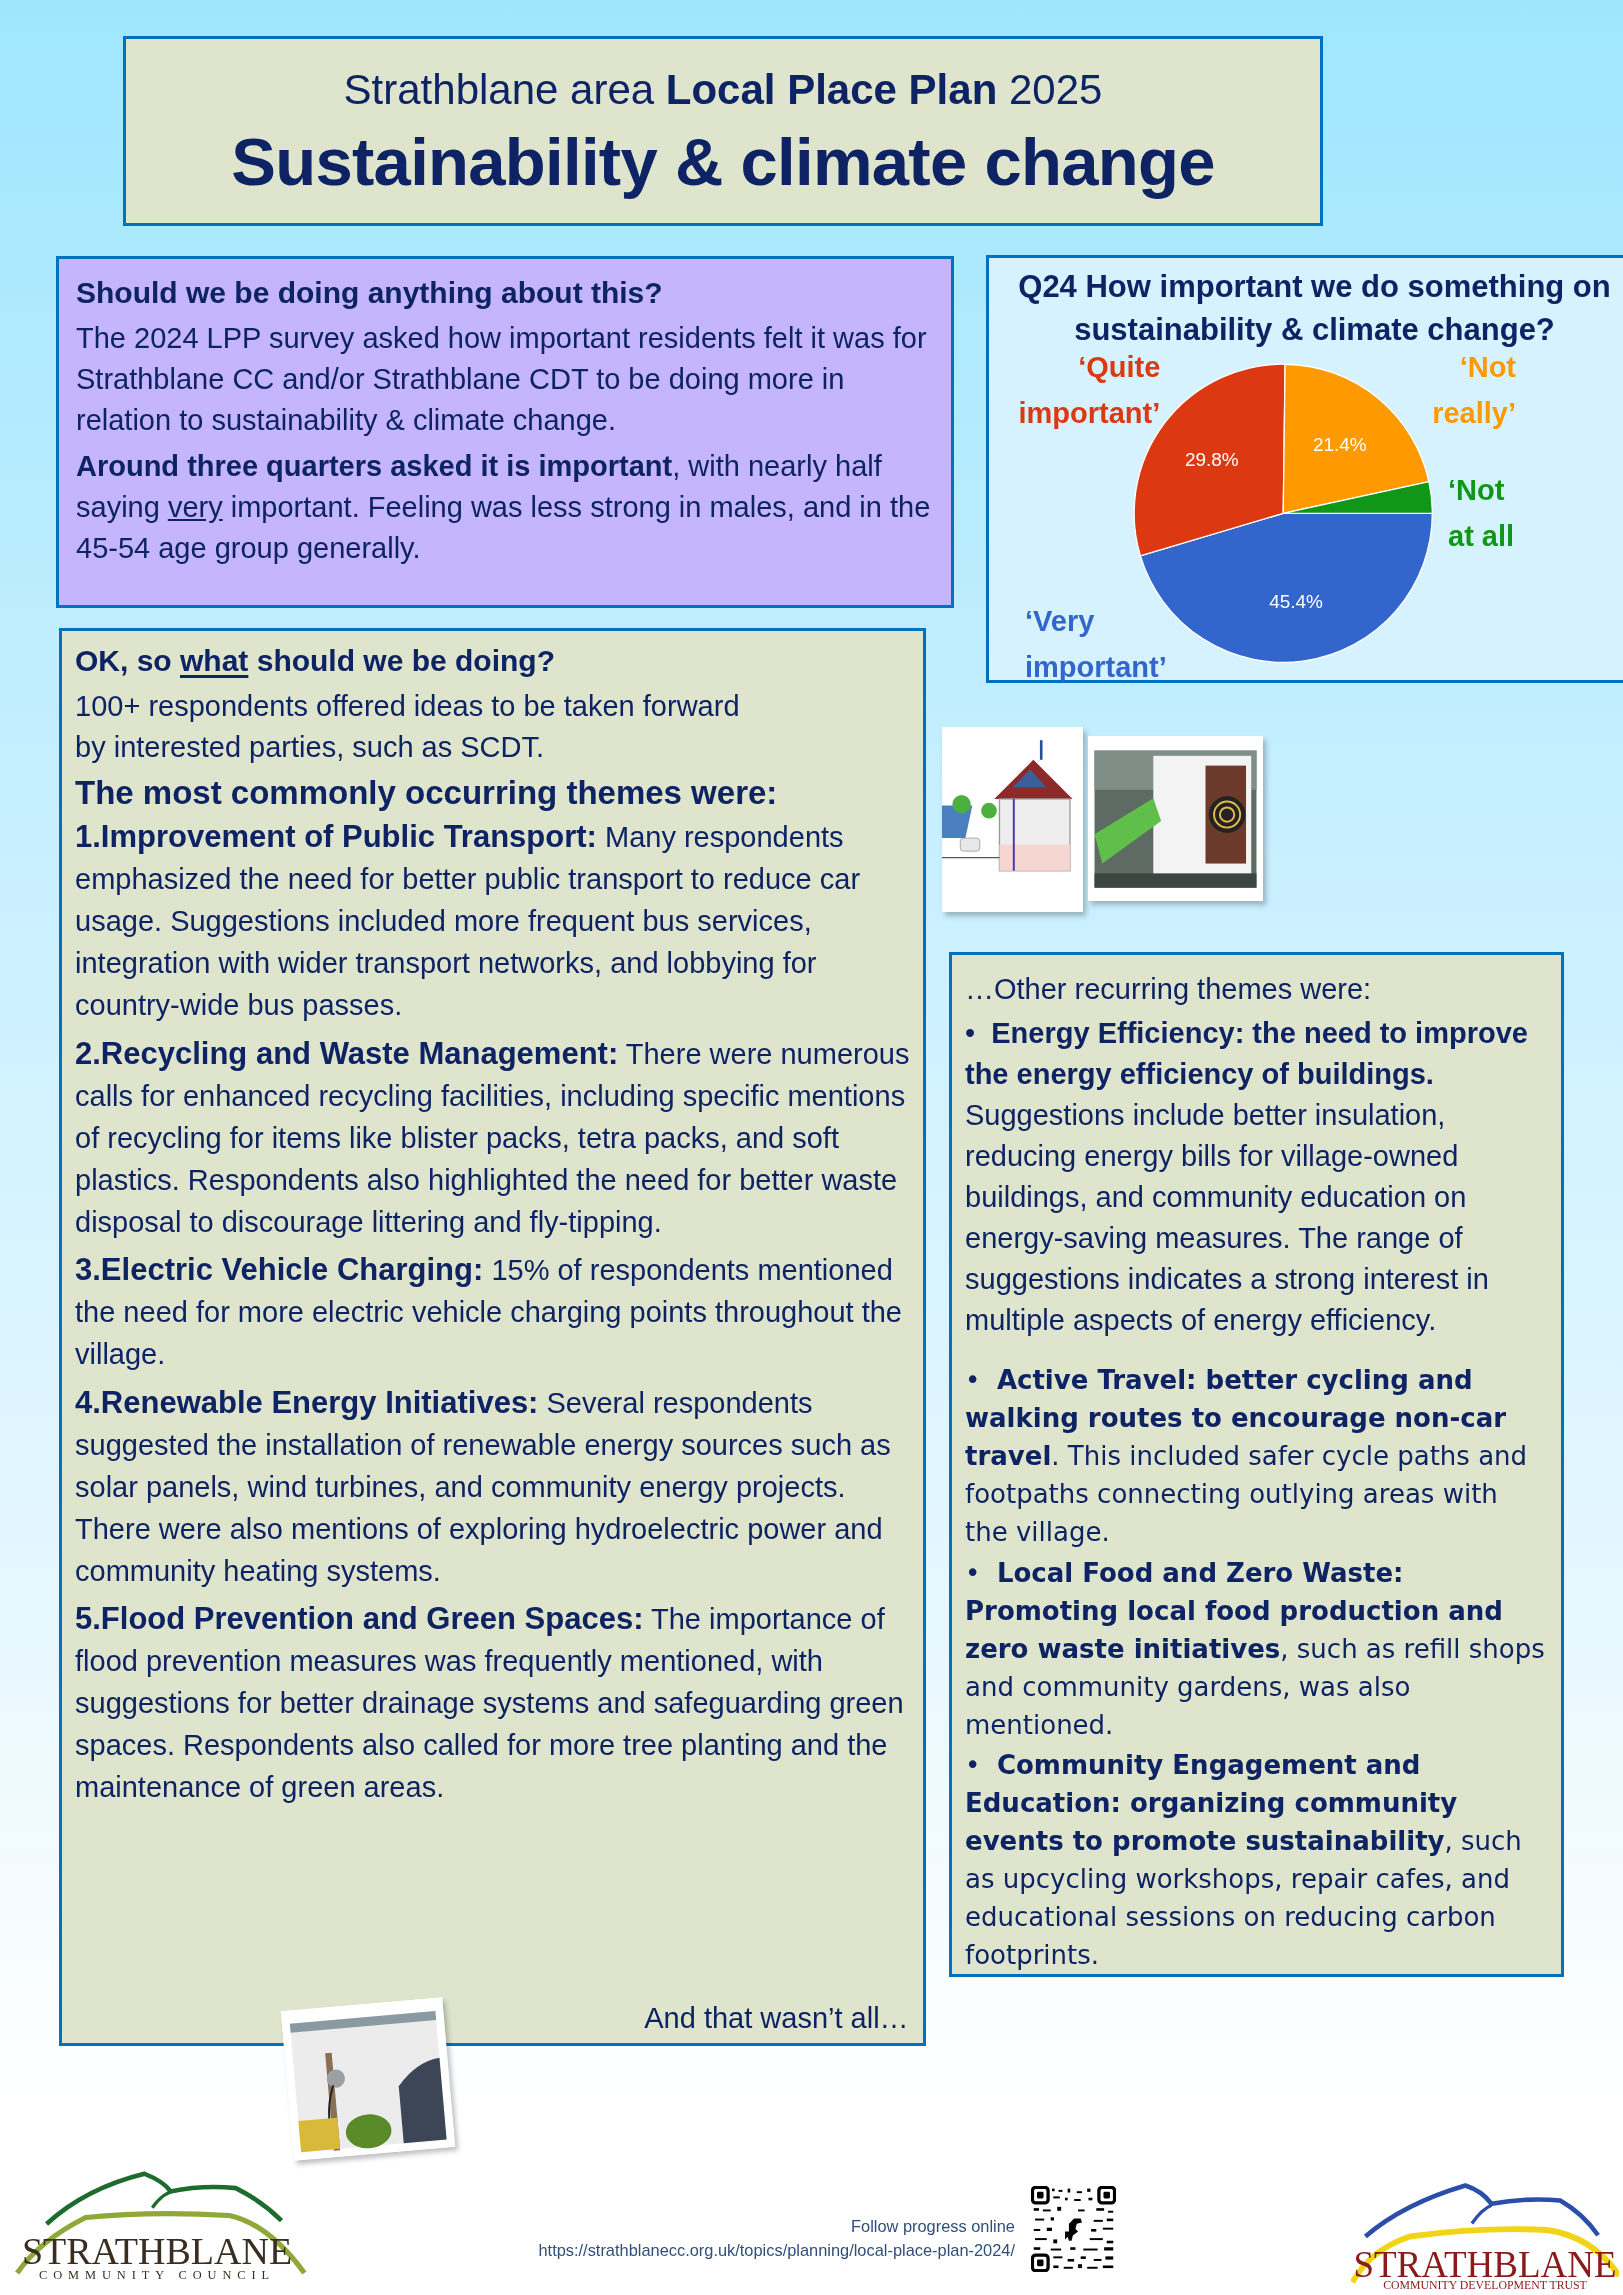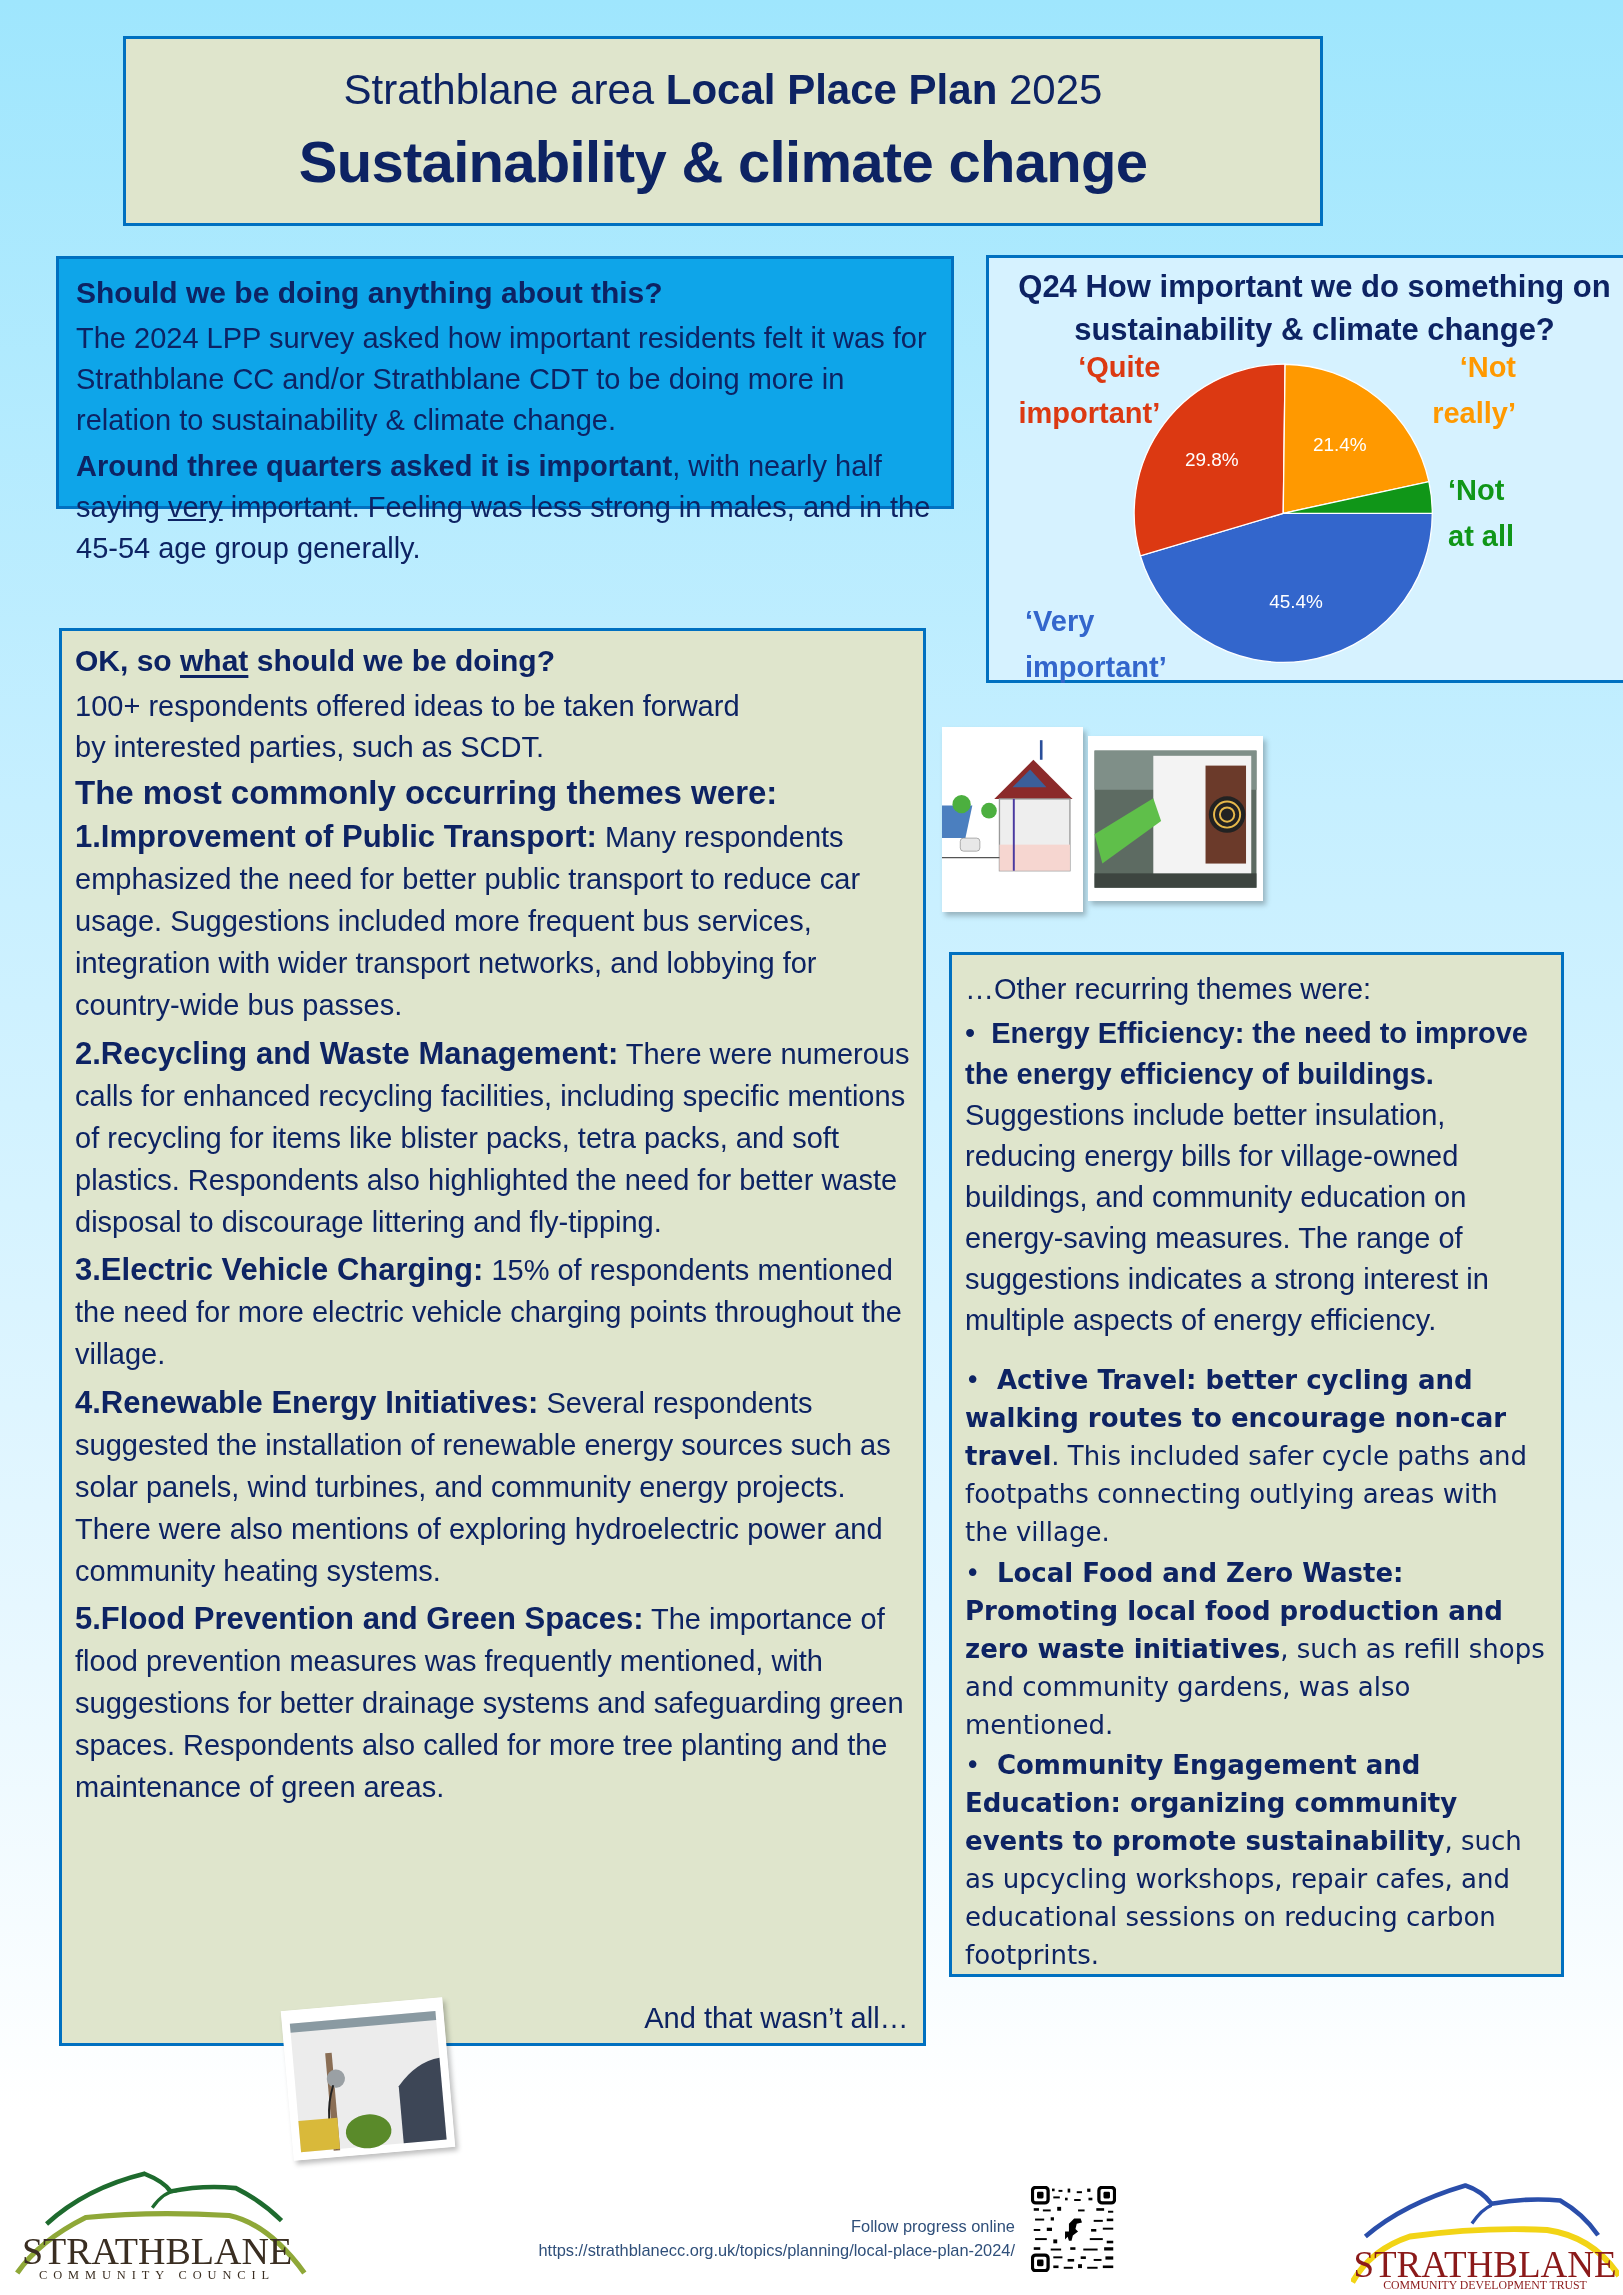--- a/index.html
+++ b/index.html
@@ -8,24 +8,24 @@
     background: linear-gradient(180deg, #9fe6fd 0%, #c6efff 35%, #e6f7ff 70%, #ffffff 92%, #ffffff 100%);
     font-family: "Liberation Sans", sans-serif;
     color:#0d2363;
   }
   .box { position:absolute; border:3.9px solid #0070c0; box-sizing:border-box; }
 
   
   #header { left:123px; top:36px; width:1200px; height:190px; background:#dfe5cc; text-align:center; }
   #header .sub { margin-top:25px; font-size:42px; line-height:52px; }
   #header .sub b { font-weight:700; }
-  #header .main { font-size:58px; font-weight:700; line-height:92px; letter-spacing:-0.7px; }
-
-  
-  #should { left:56px; top:256px; width:898px; height:253px; background:#0ea5e9; padding:14.4px 17px; }
+  #header .main { font-size:67px; font-weight:700; line-height:92px; letter-spacing:-0.7px; }
+
+  
+  #should { left:56px; top:256px; width:898px; height:352px; background:#c4b5fd; padding:14.4px 17px; }
   #should h2 { margin:0 0 5.2px 0; font-size:30px; font-weight:700; line-height:39px; }
   #should p { margin:0 0 5.2px 0; font-size:29px; line-height:41px; }
 
   
   #piebox { left:986px; top:255px; width:657px; height:428px; background:#d6f2ff; }
   #piebox .title { position:absolute; left:0; right:0; top:6.5px; text-align:center; font-size:31px; font-weight:700; line-height:43px; }
   #piesvg { position:absolute; left:0; top:0; }
   .plabel { position:absolute; font-size:29px; font-weight:700; line-height:46px; }
   .pct { font-family:"Liberation Sans", sans-serif; font-size:29px; fill:#ffffff; }
 

